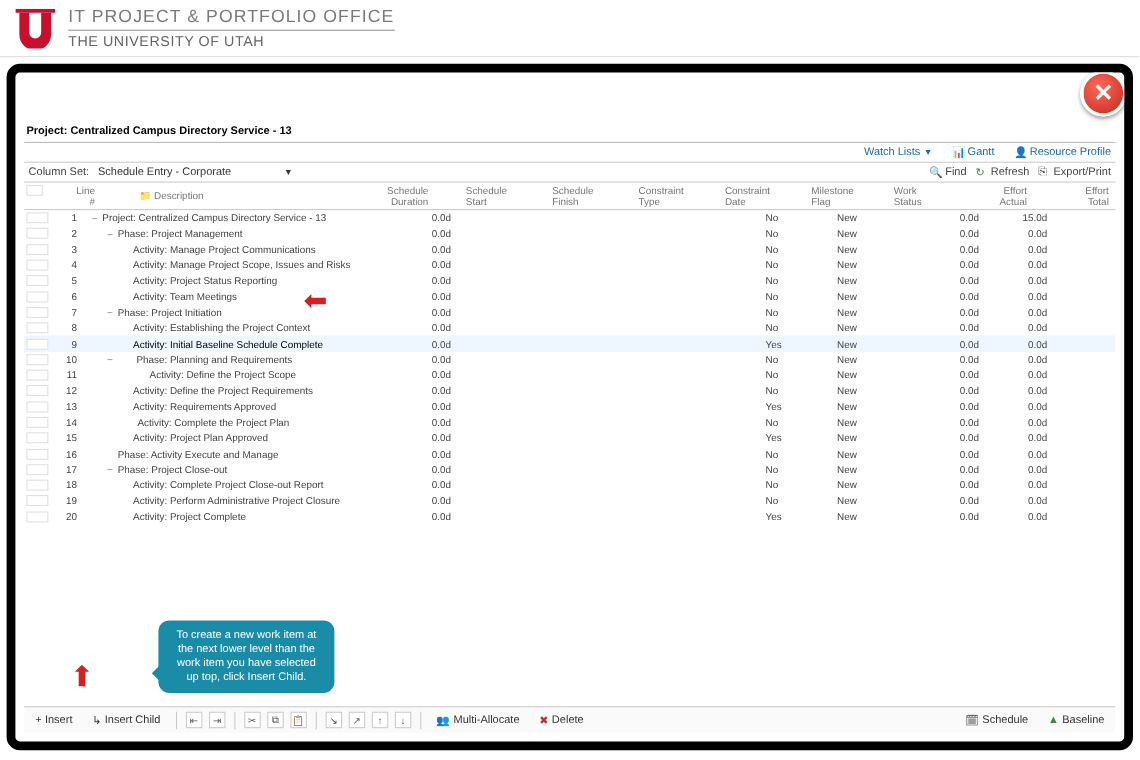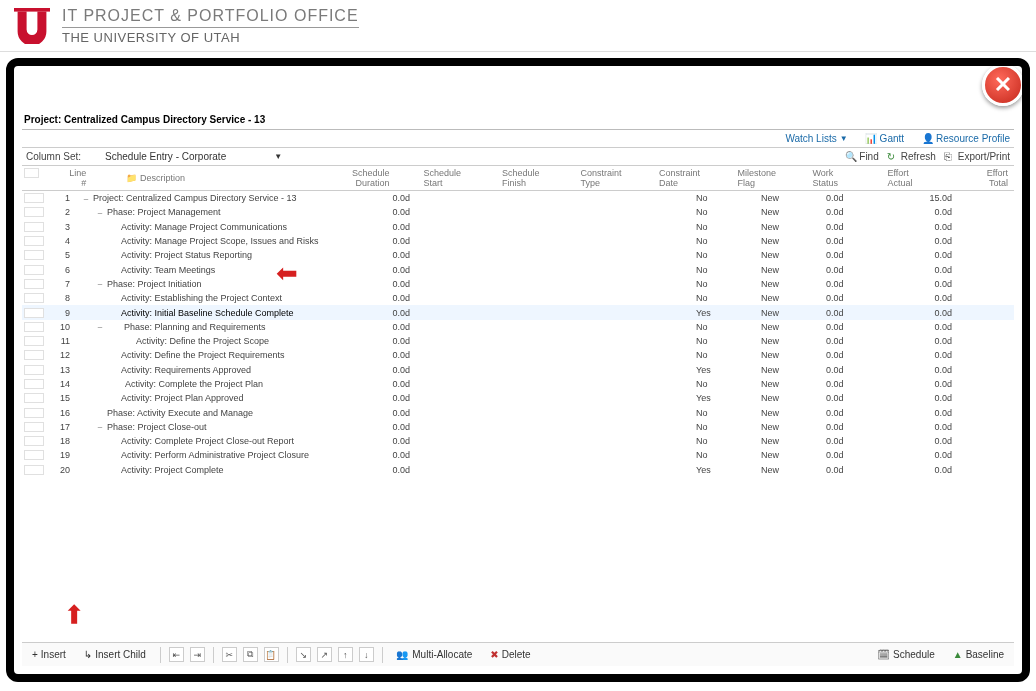--- a/index.html
+++ b/index.html
@@ -21,42 +21,42 @@
 .project-title { font-size:10px; font-weight:bold; padding:0 0 4px 2px; border-bottom:1px solid #bbb; }
 
 
 .toprow { display:flex; justify-content:flex-end; gap:18px; padding:3px 4px; font-size:10px; border-bottom:1px solid #ccc; }
 .toprow .link { color:#1a6aa8; cursor:pointer; display:flex; align-items:center; gap:3px; }
 .chev { font-size:8px; }
 
 
 .toolbar { display:flex; align-items:center; padding:3px 4px; border-bottom:1px solid #ccc; font-size:10px; gap:8px; }
 .toolbar .label { color:#444; }
-.toolbar .select { display:flex; align-items:center; gap:48px; color:#333; cursor:pointer;margin-left:16px; }
+.toolbar .select { display:flex; align-items:center; gap:48px; color:#333; cursor:pointer; }
 .toolbar .spacer { flex:1; }
 .toolbar .btn { display:flex; align-items:center; gap:3px; cursor:pointer; color:#444; }
 .ico { width:11px; height:11px; display:inline-block; }
 
 
 .grid-head { display:flex; font-size:9px; color:#777; padding:2px 0; border-bottom:1px solid #ccc;gap:28px; }
 .grid-body { font-size:9px; color:#444; }
 .row { display:flex; height:14.3px; align-items:center; }
 .row.sel { background:#eef6ff; }
 .row.sel .desc, .row.sel .col { font-weight:normal; }
 .cb { width:20px; border:1px solid #e0e0e0; height:10px; margin:0 2px; background:#fff; }
 .c-line { width:30px; text-align:right; padding-right:6px; }
 .c-desc { width:260px; display:flex; align-items:center; }
 .c-dur { width:80px; text-align:right; padding-right:6px; }
 .c-start { width:70px; }
 .c-finish { width:70px; }
 .c-ctype { width:70px; }
 .c-cdate { width:70px; }
 .c-mflag { width:65px; }
 .c-wstat { width:65px; }
-.c-eact { width:70px; text-align:left; padding-right:6px; }
+.c-eact { width:70px; text-align:right; padding-right:6px; }
 .c-etot { width:62px; text-align:right; padding-right:6px; }
 .toggle { width:8px; display:inline-block; text-align:center; cursor:pointer; color:#666; font-size:8px; }
 .sel .desc { color:#000; }
 
 
 .callout { position:absolute; left:130px; bottom:44px; width:160px; background:#1a8ca8; color:#fff; font-size:10px; text-align:center; padding:8px 10px; border-radius:10px; line-height:1.25; }
 .callout:before { content:""; position:absolute; left:-14px; bottom:10px; border:8px solid transparent; border-right-color:#1a8ca8; }
 .arrow-red { position:absolute; color:#d62020; font-size:26px; }
 .arrow-row { left:262px; top:192px; transform:scaleX(1); }
 .arrow-bottom { left:50px; bottom:44px; transform:rotate(90deg); }
@@ -479,20 +479,21 @@
           <div class="c-cdate"></div>
           <div class="c-mflag col">Yes</div>
           <div class="c-wstat col">New</div>
           <div class="c-eact col">0.0d</div>
           <div class="c-etot col">0.0d</div>
         </div>
       </div>
 
     <div class="arrow-red arrow-row">⬅</div>
     <div class="arrow-red arrow-bottom">⬅</div>
+    <div class="callout">To create a new work item at the next lower level than the work item you have selected up top, click Insert Child.</div>
 
     <div class="bottom-bar">
       <span class="bbtn">
           <span>+</span>
           <span>Insert</span>
         </span>
       <span class="bbtn">
           <span>↳</span>
           <span>Insert Child</span>
         </span>

